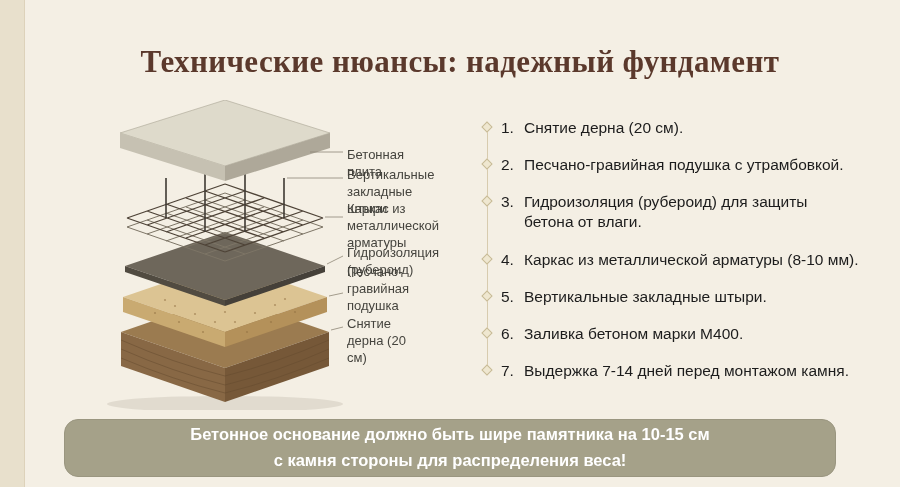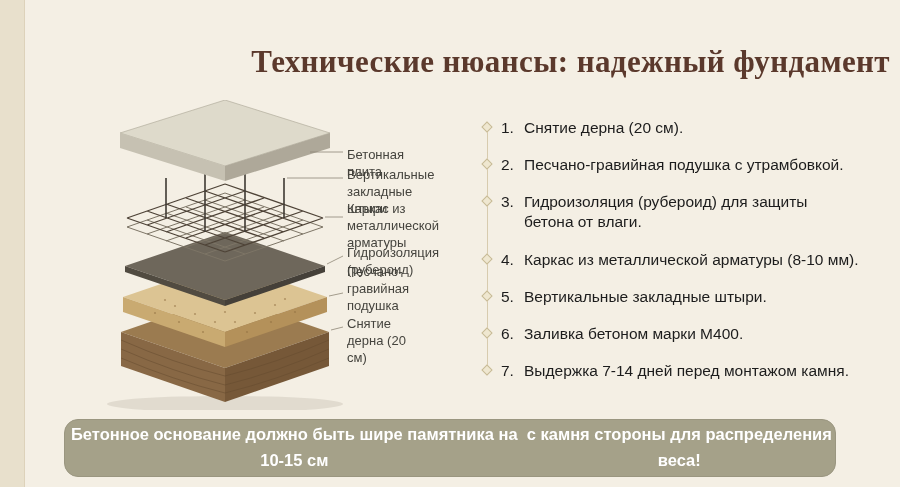--- a/index.html
+++ b/index.html
@@ -1,33 +1,33 @@
 <!DOCTYPE html>
 <html><head>
 <meta charset="utf-8">
 <style>
   *{margin:0;padding:0;box-sizing:border-box}
   html,body{width:900px;height:487px}
   body{font-family:"Liberation Sans",sans-serif;background:#f4efe4}
   .canvas{position:relative;width:900px;height:487px;background:#f4efe4;overflow:hidden}
   .left-strip{position:absolute;left:0;top:0;width:25px;height:100%;background:#e8e0cc;border-right:1px solid #ddd2ba}
-  .page-title{position:absolute;left:30px;right:10px;top:44px;text-align:right;
+  .page-title{position:absolute;left:30px;right:10px;top:44px;text-align:center;
     font-family:"Liberation Serif",serif;font-size:31px;color:#5b392c;letter-spacing:.4px}
   .diagram{position:absolute;left:75px;top:100px;width:400px;height:310px}
   .dlabel{position:absolute;left:347px;width:95px;font-size:13px;line-height:1.3;color:#45443e}
   .dl1{top:147px}.dl2{top:167px}.dl3{top:201px}.dl4{top:245px}.dl5{top:264px}.dl6{top:316px;width:70px}
   .steps{position:absolute;left:480px;top:118px;width:400px;display:flex;flex-direction:column;gap:17px}
   .steps-line{position:absolute;left:7px;top:10px;bottom:8px;width:1px;background:#d7cbae}
   .step{position:relative;padding-left:44px;font-size:15.5px;line-height:1.3;color:#1c1c1c}
   .diamond{position:absolute;left:3px;top:5px;width:8px;height:8px;background:#efe7d0;border:1px solid #c7ba96;transform:rotate(45deg)}
   .step-num{position:absolute;left:21px}
   .step-text{display:inline-block;max-width:345px;vertical-align:top}
   .step-text.narrow{max-width:300px}
   .banner{position:absolute;left:64px;top:419px;width:772px;height:58px;background:#a5a189;
-    border:1px solid #9a9680;border-radius:14px;display:flex;flex-direction:row;align-items:center;
+    border:1px solid #9a9680;border-radius:14px;display:flex;flex-direction:column;align-items:center;
     justify-content:center;color:#fff;font-weight:bold;font-size:16.5px;line-height:1.55;text-align:center}
 </style>
 </head>
 <body>
 
 <div class="canvas">
   <div class="left-strip"></div>
 
   <h1 class="page-title">Технические нюансы: надежный фундамент</h1>
 

